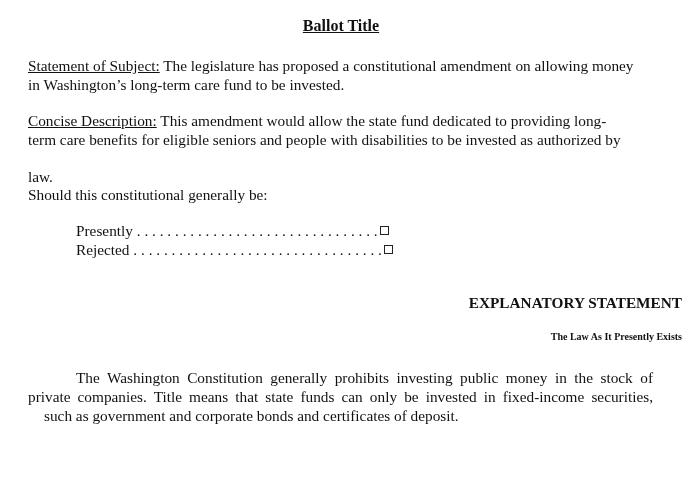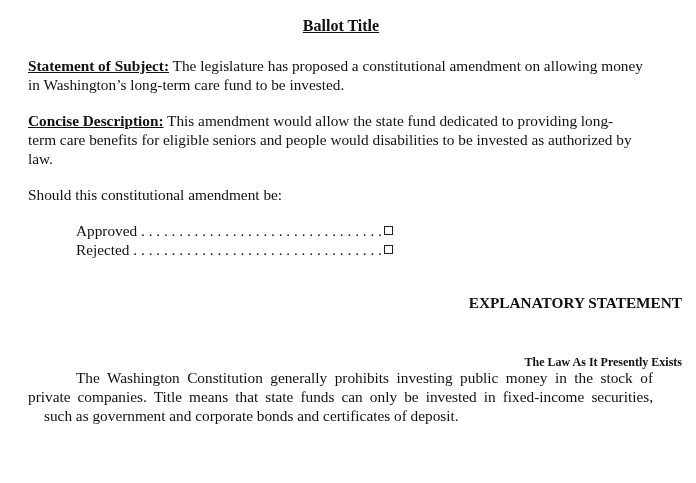--- a/index.html
+++ b/index.html
@@ -9,21 +9,21 @@
     color: #111111;
     font-size: 15.3px;
     position: relative;
   }
   .abs { position: absolute; white-space: nowrap; }
   .title {
     left: 0; width: 682px; text-align: center; top: 17px;
     font-weight: bold; text-decoration: underline; font-size: 16px;
   }
   .line { left: 28px; line-height: 19px; }
-  .u { text-decoration: underline; font-weight: bold; }
+  .u { text-decoration: underline; }
   .just {
     position: absolute; left: 28px; width: 625px;
     text-align: justify; text-align-last: justify;
     white-space: nowrap; line-height: 19px;
   }
   .opt { left: 76px; line-height: 19px; }
   .box {
     display: inline-block; width: 7px; height: 7px;
     border: 1px solid #222; margin-left: 2px; vertical-align: 1px;
   }
@@ -36,35 +36,35 @@
 
 <div class="abs title">Ballot Title</div>
 
 <div>
   <div class="abs line" style="top:56px;"><span class="u">Statement of Subject:</span><span> The legislature has proposed a constitutional amendment on allowing money</span></div>
   <div class="abs line" style="top:75px;">in Washington’s long-term care fund to be invested.</div>
 </div>
 
 <div>
   <div class="abs line" style="top:111px;"><span class="u">Concise Description:</span><span> This amendment would allow the state fund  dedicated to providing long-</span></div>
-  <div class="abs line" style="top:130px;">term care benefits for eligible seniors  and people would disabilities to be invested as authorized by</div>
-  <div class="abs line" style="top:149px;">law.</div>
+  <div class="abs line" style="top:130px;">term care benefits for eligible seniors  and people with disabilities to be invested as authorized by</div>
+  <div class="abs line" style="top:167px;">law.</div>
 </div>
 
-<div class="abs line" style="top:185px;">Should this constitutional amendment be:</div>
+<div class="abs line" style="top:185px;">Should this constitutional generally be:</div>
 
 <div>
   <div class="abs opt" style="top:221px;">
-    <span>Approved</span><span> . . . . . . . . . . . . . . . . . . . . . . . . . . . . . . . .</span><span class="box"></span>
+    <span>Presently</span><span> . . . . . . . . . . . . . . . . . . . . . . . . . . . . . . . .</span><span class="box"></span>
   </div>
   <div class="abs opt" style="top:240px;">
     <span>Rejected</span><span> . . . . . . . . . . . . . . . . . . . . . . . . . . . . . . . . .</span><span class="box"></span>
   </div>
 </div>
 
 <div class="abs center-bold" style="top:294px;">EXPLANATORY STATEMENT</div>
-<div class="abs center-bold" style="top:331px; font-size:12px;margin-top:24px;">The Law As It Presently Exists</div>
+<div class="abs center-bold" style="top:331px; font-size:10px;">The Law As It Presently Exists</div>
 
 <div>
   <div class="just" style="top:368px; left:76px; width:577px;">The Washington Constitution generally prohibits investing public money in the stock of</div>
   <div class="just" style="top:387px;">private companies. Title means that state funds can only be invested in fixed-income securities,</div>
   <div class="abs line" style="top:406px;margin-left:16px;">such as government and corporate bonds and certificates of deposit.</div>
 </div>
 
 </body></html>

